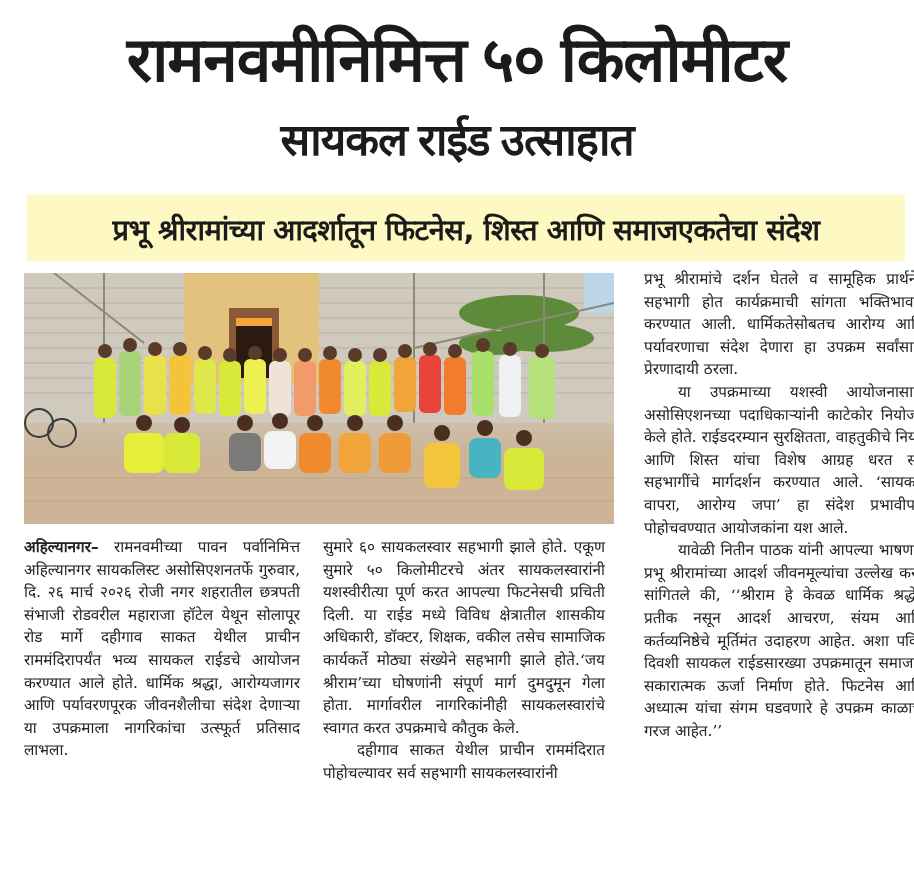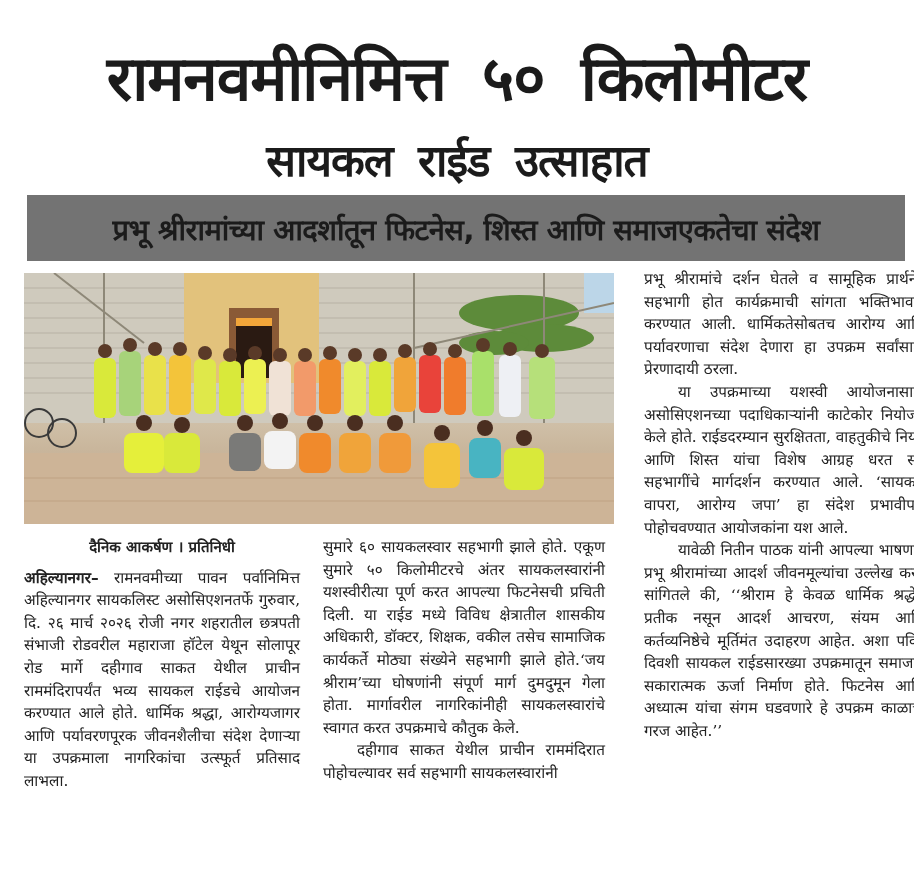--- a/index.html
+++ b/index.html
@@ -1,24 +1,24 @@
 <!DOCTYPE html>
 <html><head>
 <meta charset="utf-8">
 <style>
   html, body { margin:0; padding:0; background:#ffffff; }
   body { width:914px; height:880px; position:relative; overflow:hidden;
          font-family:"DejaVu Sans", sans-serif; color:#1a1a1a; }
   .headline { position:absolute; left:0; width:914px; text-align:center;
-              font-family:Liberation Mono, monospace; font-weight:bold; color:#1b1b1b;
-              letter-spacing:-1px;margin-top:24px; }
+              font-family:Liberation Sans, sans-serif; font-weight:bold; color:#1b1b1b;
+              letter-spacing:-1px; }
   .hl1 { top:20px; font-size:62px; line-height:80px; }
   .hl2 { top:100px; font-size:44px; line-height:80px; }
   .banner { position:absolute; left:27px; top:195px; width:878px; height:66px;
-            background:#737373; display:flex; align-items:center; justify-content:center; }
+            background:#fef9c3; display:flex; align-items:center; justify-content:center; }
   .banner span { font-family:"DejaVu Sans", sans-serif; font-size:29px; font-weight:bold; color:#1b1b1b;
                  letter-spacing:-0.5px; }
   .photo { position:absolute; left:24px; top:273px; width:590px; height:251px; overflow:hidden;
            background:linear-gradient(180deg,#cfc7b6 0%,#d8cdb8 45%,#c9b69c 70%,#b9a28a 100%); }
   .photo svg { width:100%; height:100%; display:block; }
   .col { position:absolute; font-family:"DejaVu Serif", serif; font-size:15.3px; line-height:22.6px;
          color:#222; text-align:justify; }
   .col p { margin:0; }
   .indent { text-indent:34px; }
   .c1 { left:24px; top:536px; width:276px; }
@@ -147,21 +147,20 @@
     </g>
 
     <g stroke="#3a3a3a" stroke-width="2" fill="none">
       <circle cx="15" cy="150" r="14"></circle>
         <circle cx="38" cy="160" r="14"></circle>
     </g>
   </svg>
 </div>
 
 <div class="col c1">
-  <p class="byline">दैनिक आकर्षण । प्रतिनिधी</p>
   <p><span class="dateline">अहिल्यानगर–</span><span> रामनवमीच्या पावन पर्वानिमित्त अहिल्यानगर सायकलिस्ट असोसिएशनतर्फे गुरुवार, दि. २६ मार्च २०२६ रोजी नगर शहरातील छत्रपती संभाजी रोडवरील महाराजा हॉटेल येथून सोलापूर रोड मार्गे दहीगाव साकत येथील प्राचीन राममंदिरापर्यंत भव्य सायकल राईडचे आयोजन करण्यात आले होते. धार्मिक श्रद्धा, आरोग्यजागर आणि पर्यावरणपूरक जीवनशैलीचा संदेश देणाऱ्या या उपक्रमाला नागरिकांचा उत्स्फूर्त प्रतिसाद लाभला.</span></p>
 </div>
 
 <div class="col c2">
   <p>सुमारे ६० सायकलस्वार सहभागी झाले होते. एकूण सुमारे ५० किलोमीटरचे अंतर सायकलस्वारांनी यशस्वीरीत्या पूर्ण करत आपल्या फिटनेसची प्रचिती दिली. या राईड मध्ये विविध क्षेत्रातील शासकीय अधिकारी, डॉक्टर, शिक्षक, वकील तसेच सामाजिक कार्यकर्ते मोठ्या संख्येने सहभागी झाले होते.‘जय श्रीराम’च्या घोषणांनी संपूर्ण मार्ग दुमदुमून गेला होता. मार्गावरील नागरिकांनीही सायकलस्वारांचे स्वागत करत उपक्रमाचे कौतुक केले.</p>
   <p class="indent">दहीगाव साकत येथील प्राचीन राममंदिरात पोहोचल्यावर सर्व सहभागी सायकलस्वारांनी</p>
 </div>
 
 <div class="col c3">
   <p>प्रभू श्रीरामांचे दर्शन घेतले व सामूहिक प्रार्थनेत सहभागी होत कार्यक्रमाची सांगता भक्तिभावाने करण्यात आली. धार्मिकतेसोबतच आरोग्य आणि पर्यावरणाचा संदेश देणारा हा उपक्रम सर्वांसाठी प्रेरणादायी ठरला.</p>

